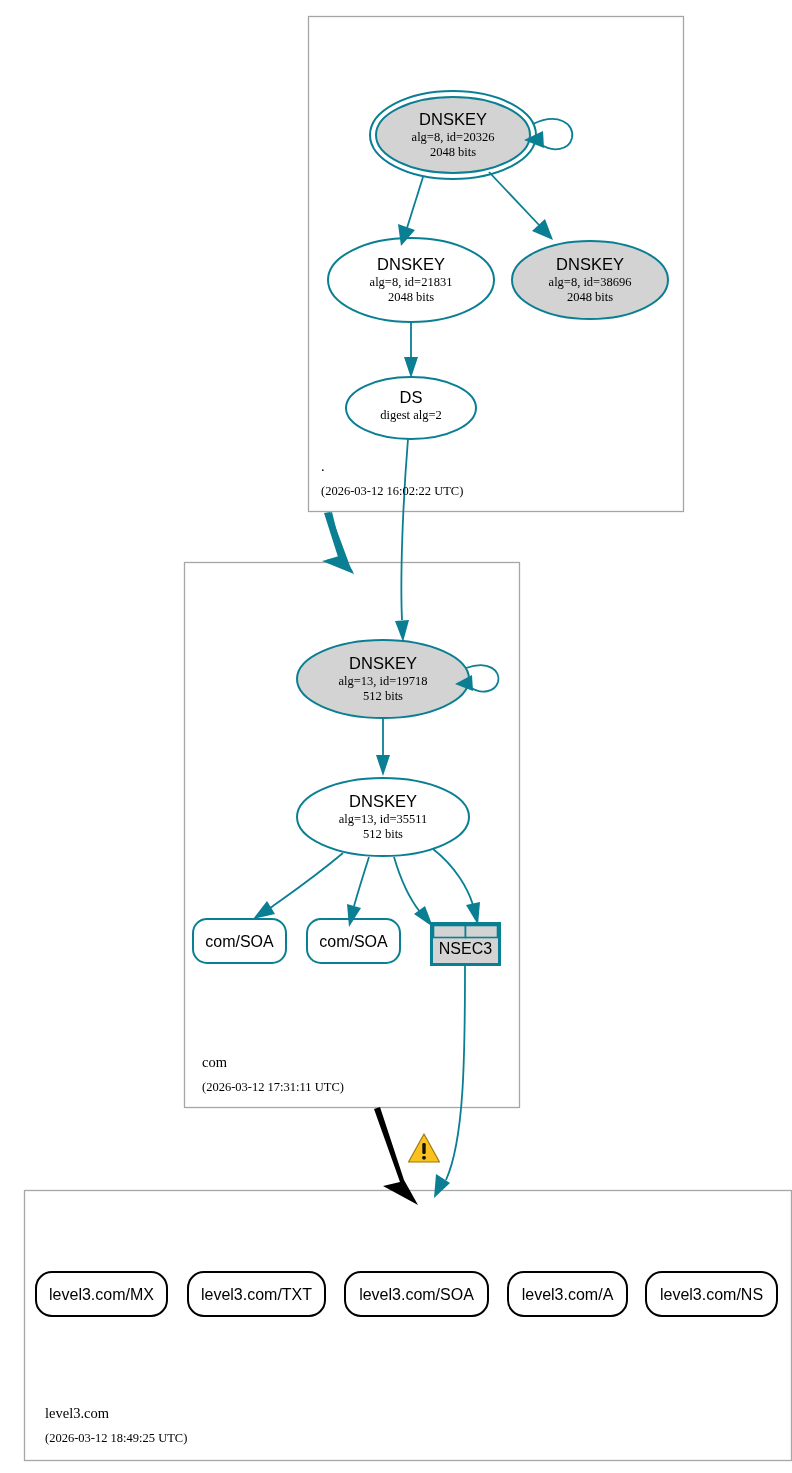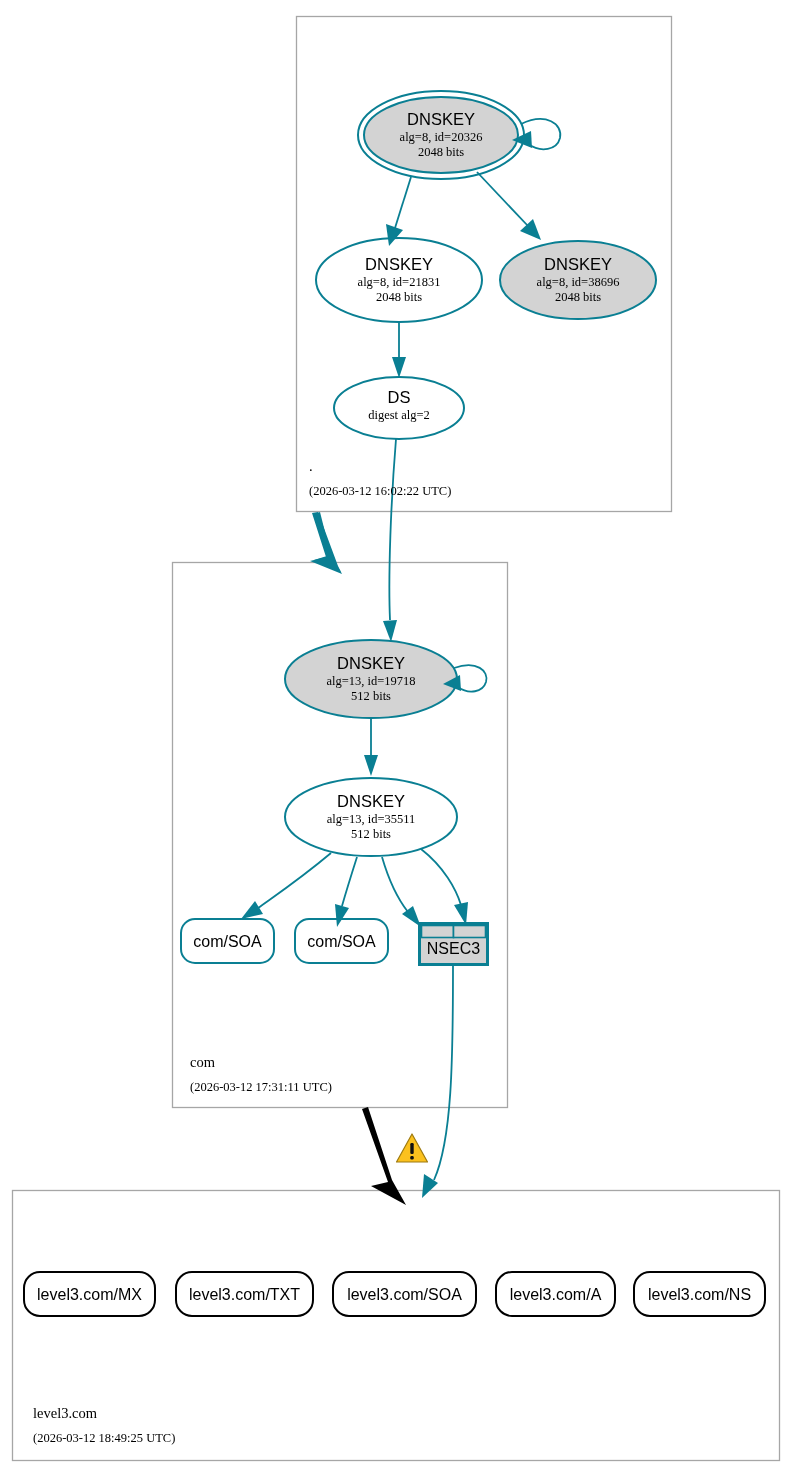--- a/index.html
+++ b/index.html
@@ -9,21 +9,21 @@
   }
   body {
     width: 792px;
     height: 1473px;
     position: relative;
     font-family: "Liberation Sans", sans-serif;
     overflow: hidden;
   }
   #stage {
     position: absolute;
-    left: 0; top: 0;
+    left: 12px; top: 0;
     width: 763px;
     height: 1473px;
   }
   svg.graph {
     position: absolute;
     left: 0; top: 0;
     width: 792px;
     height: 1473px;
   }
   .zone-box {

